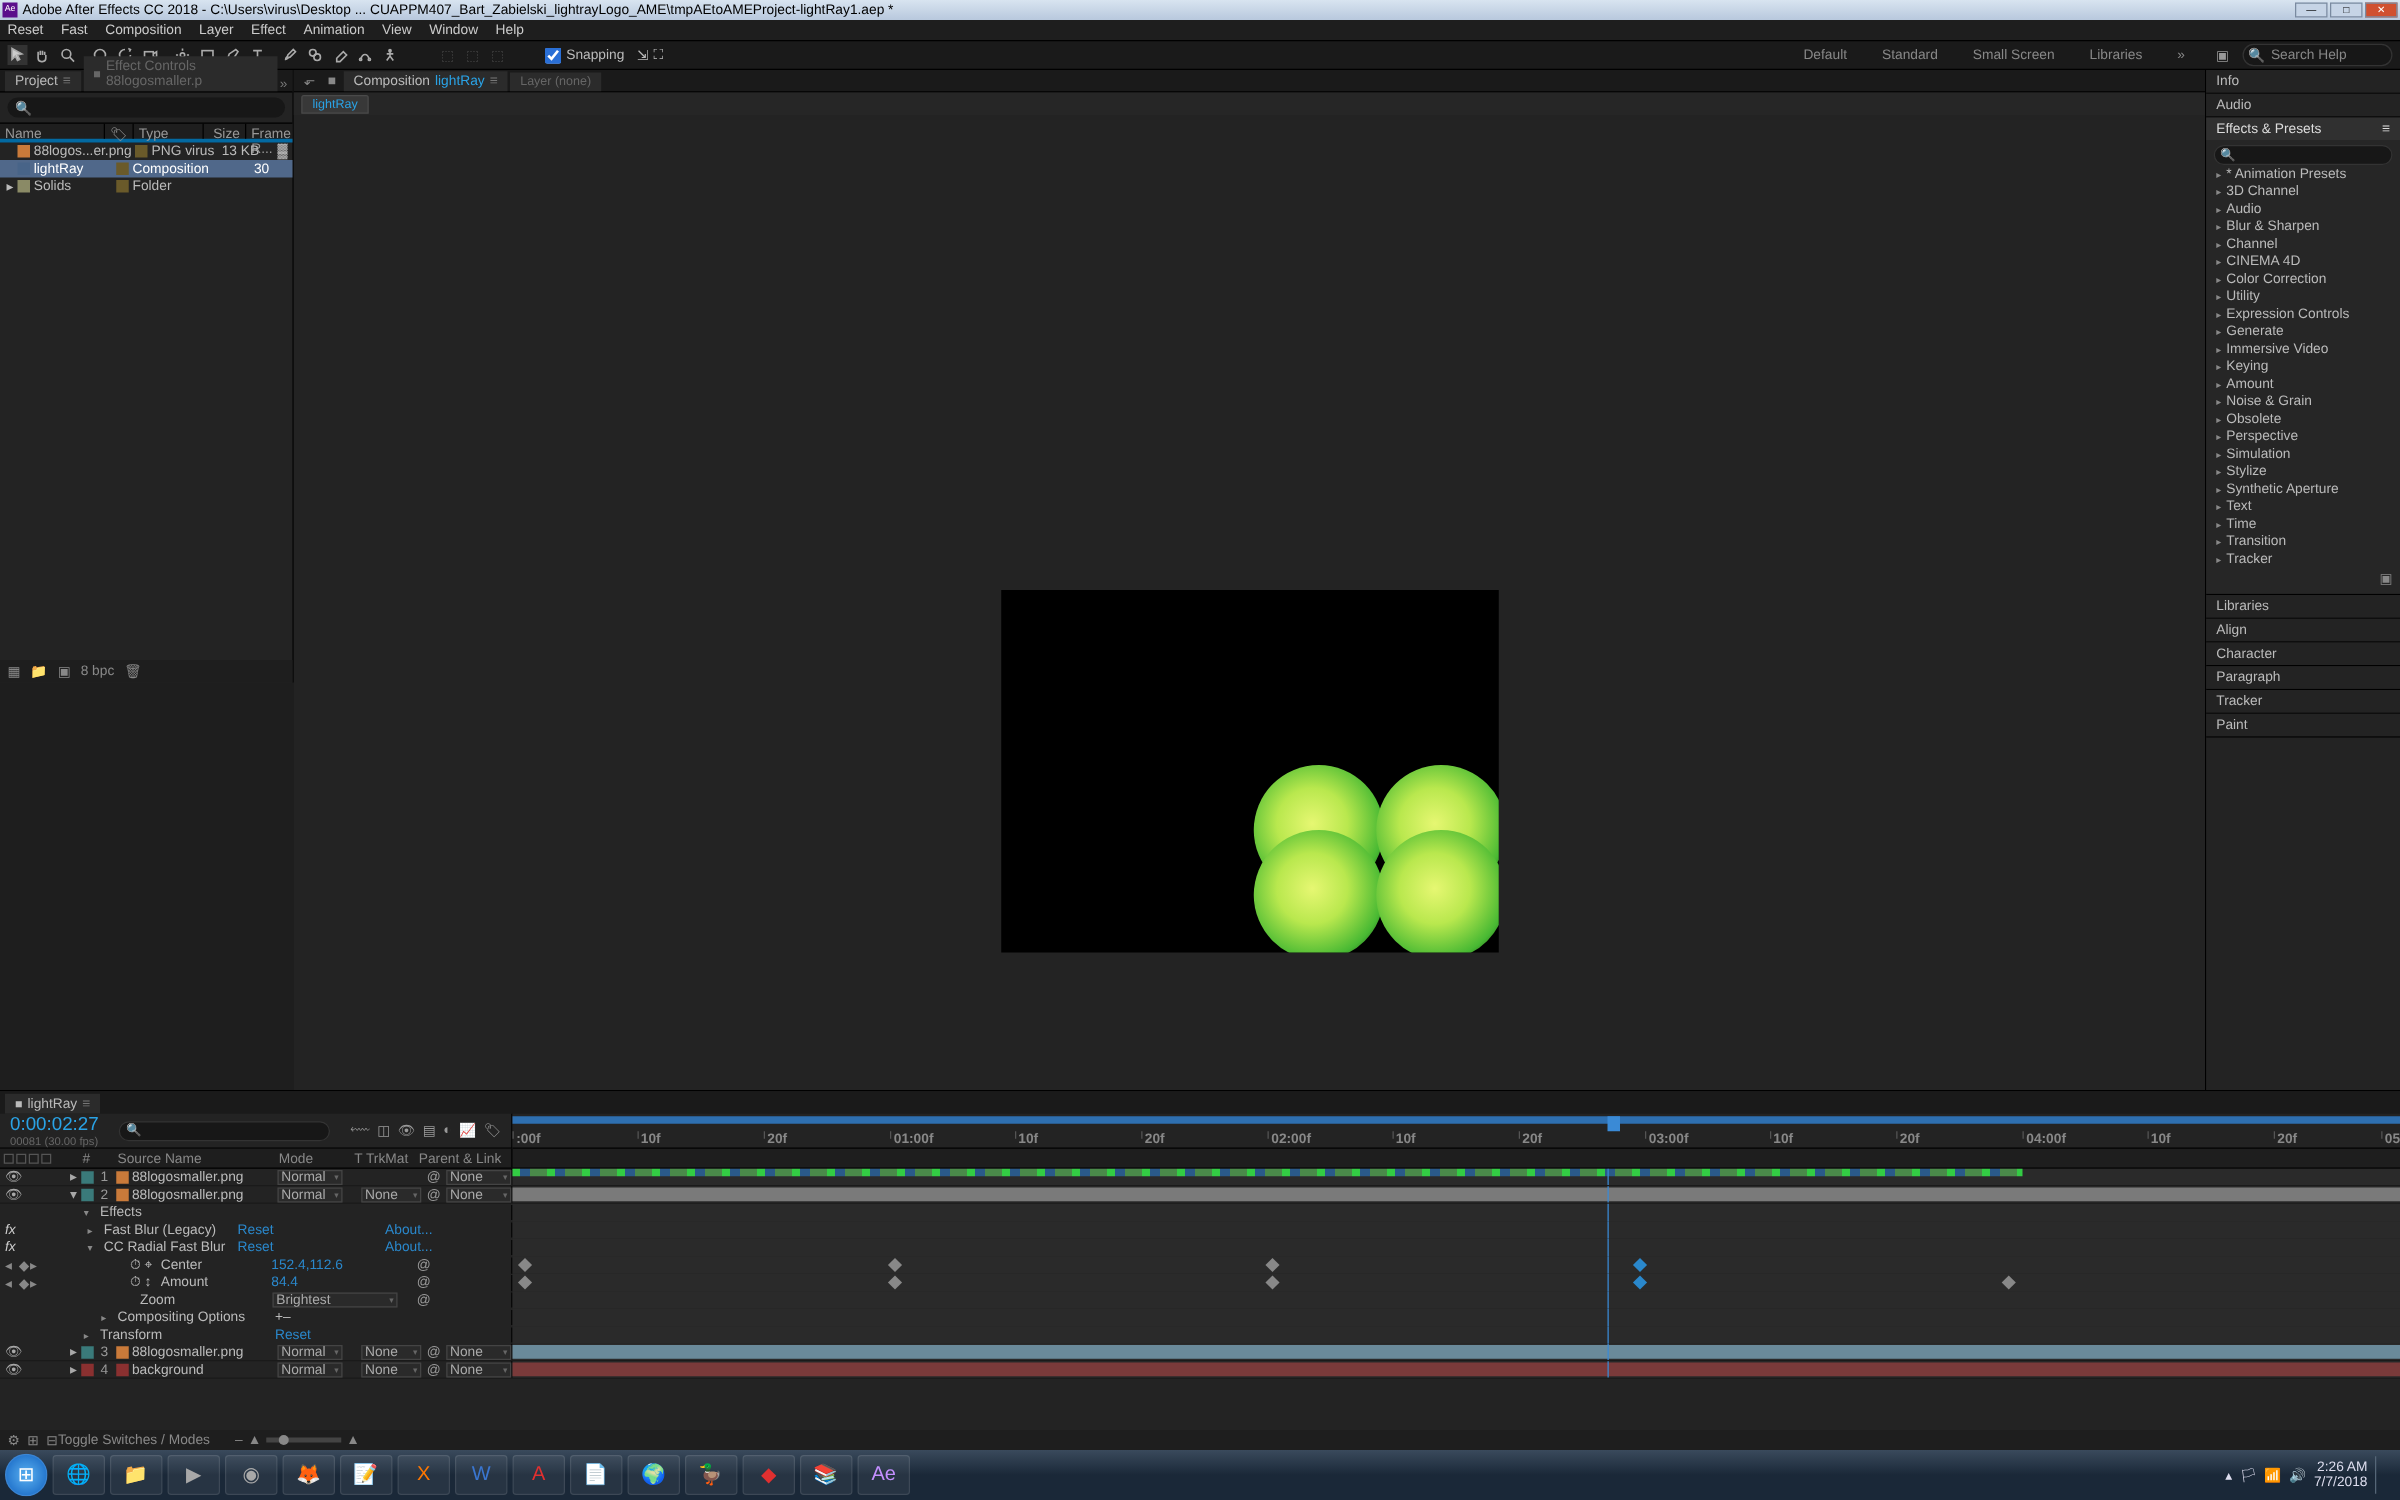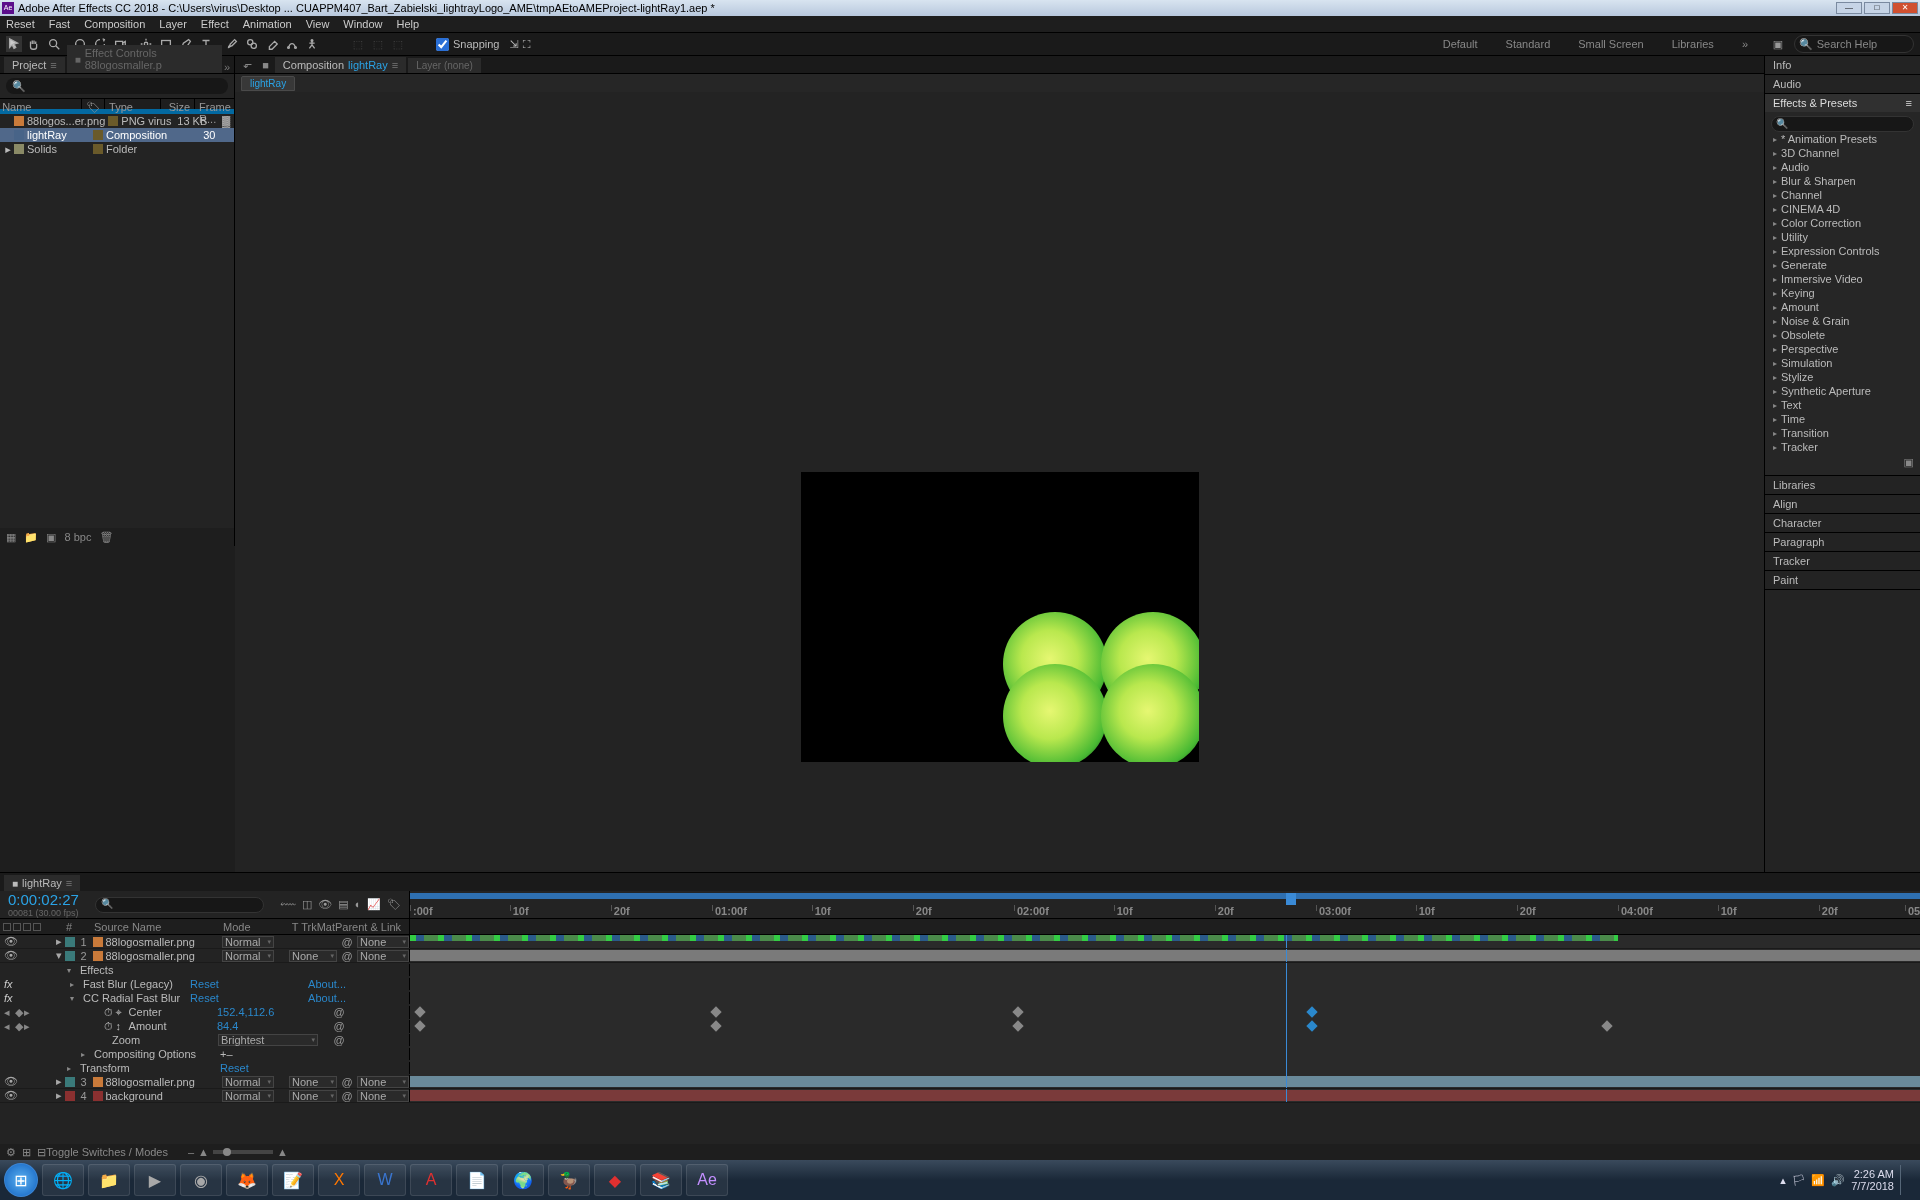--- a/index.html
+++ b/index.html
@@ -42,21 +42,21 @@
 .project { flex:0 0 490px; background:#232323; display:flex; flex-direction:column; border-right:1px solid #000; }
 .proj-header { display:flex; padding:6px; gap:6px; }
 .thumb { width:58px; height:50px; background:#000; display:flex; align-items:center; justify-content:center; }
 .clover { width:34px; height:34px; position:relative; }
 .clover div { position:absolute; width:17px; height:17px; border-radius:50%; background:radial-gradient(circle at 40% 40%, #d6f05a, #5fcc2e); }
 .clover .a{top:0;left:0}.clover .b{top:0;right:0}.clover .c{bottom:0;left:0}.clover .d{bottom:0;right:0}
 .proj-meta { font-size:10px; line-height:13px; color:#bbb; }
 .proj-meta .nm{ color:#ddd; }
 .proj-meta .arrow { font-size:8px; color:#888; }
 .proj-search { margin:4px 6px; height:16px; background:#171717; border-radius:8px; display:flex; align-items:center; padding:0 6px; color:#777; }
-.proj-cols { display:flex; height:16px; background:#1e1e1e; color:#999; font-size:10px; border-top:1px solid #000; border-bottom:5px solid #0369a1;justify-content:center; }
+.proj-cols { display:flex; height:16px; background:#1e1e1e; color:#999; font-size:10px; border-top:1px solid #000; border-bottom:3px solid #0369a1; }
 .proj-cols div { padding:2px 4px; border-right:1px solid #000; }
 .c-name{flex:0 0 84px}.c-tag{flex:0 0 14px}.c-type{flex:0 0 56px}.c-size{flex:0 0 34px;text-align:right}.c-fr{flex:1}
 .proj-row { display:flex; height:14px; align-items:center; font-size:10px; color:#bbb; padding-left:2px; }
 .proj-row.sel { background:#50688a; color:#fff; }
 .proj-row .ico{ width:12px; display:flex; justify-content:center; }
 .proj-row .tg { width:10px; height:10px; background:#6a5a2a; margin:0 3px; }
 .file-ico { width:10px; height:10px; background:#c97a3a; }
 .comp-ico { width:10px; height:10px; background:#486488; }
 .folder-ico { width:10px; height:10px; background:#8a8a66; }
 .proj-foot { margin-top:auto; height:18px; background:#1e1e1e; display:flex; align-items:center; gap:8px; padding:0 6px; color:#888; }
@@ -595,21 +595,21 @@
       <div class="switches">
           <span class="sw"></span>
           <span class="sw"></span>
           <span class="sw"></span>
           <span class="sw"></span>
         </div>
       <span style="width:14px"></span>
       <span style="width:14px">#</span>
       <span style="flex:1;padding-left:14px">Source Name</span>
       <span style="width:52px">Mode</span>
-      <span style="width:60px;text-align:right">T  TrkMat</span>
+      <span style="width:60px;text-align:center">T  TrkMat</span>
       <span style="width:74px">Parent &amp; Link</span>
     </div>
     <div class="tl-right" style="background:#1e1e1e"></div>
   </div>
 
   <div class="layer-row">
     <div class="tl-left">
       <span>👁</span>
         <span style="width:32px"></span>
       <span class="tri">▸</span>

